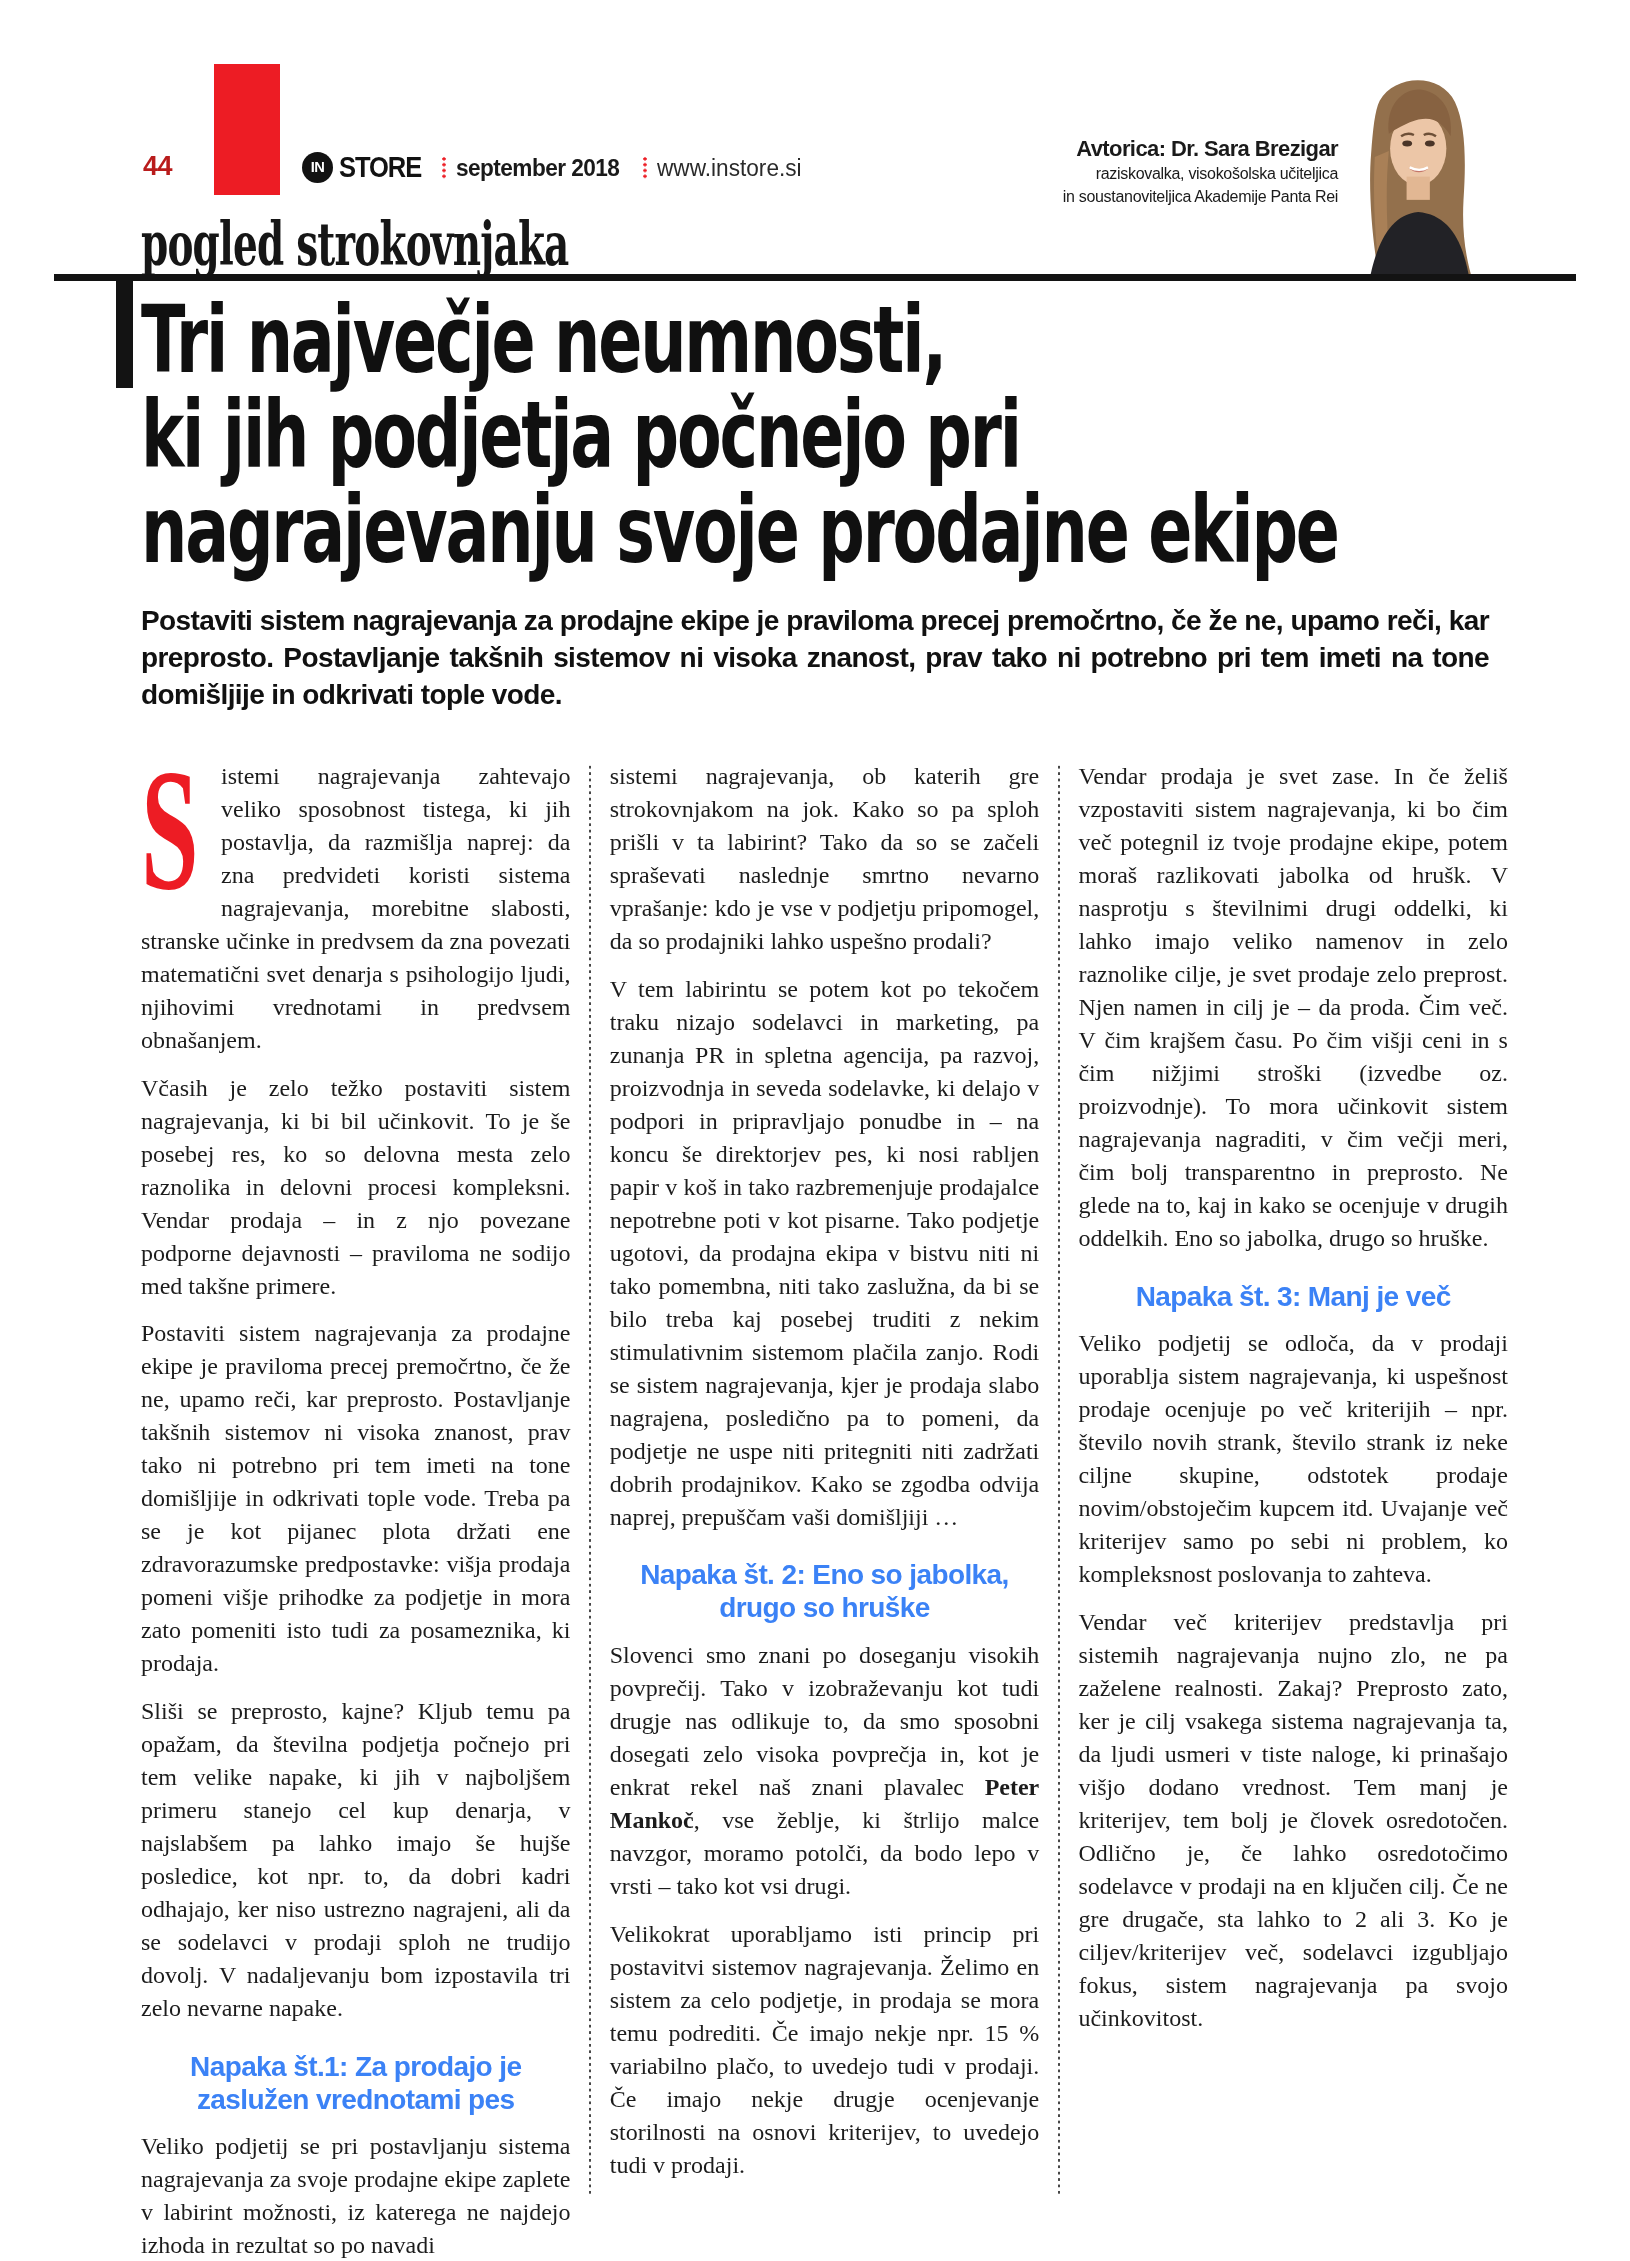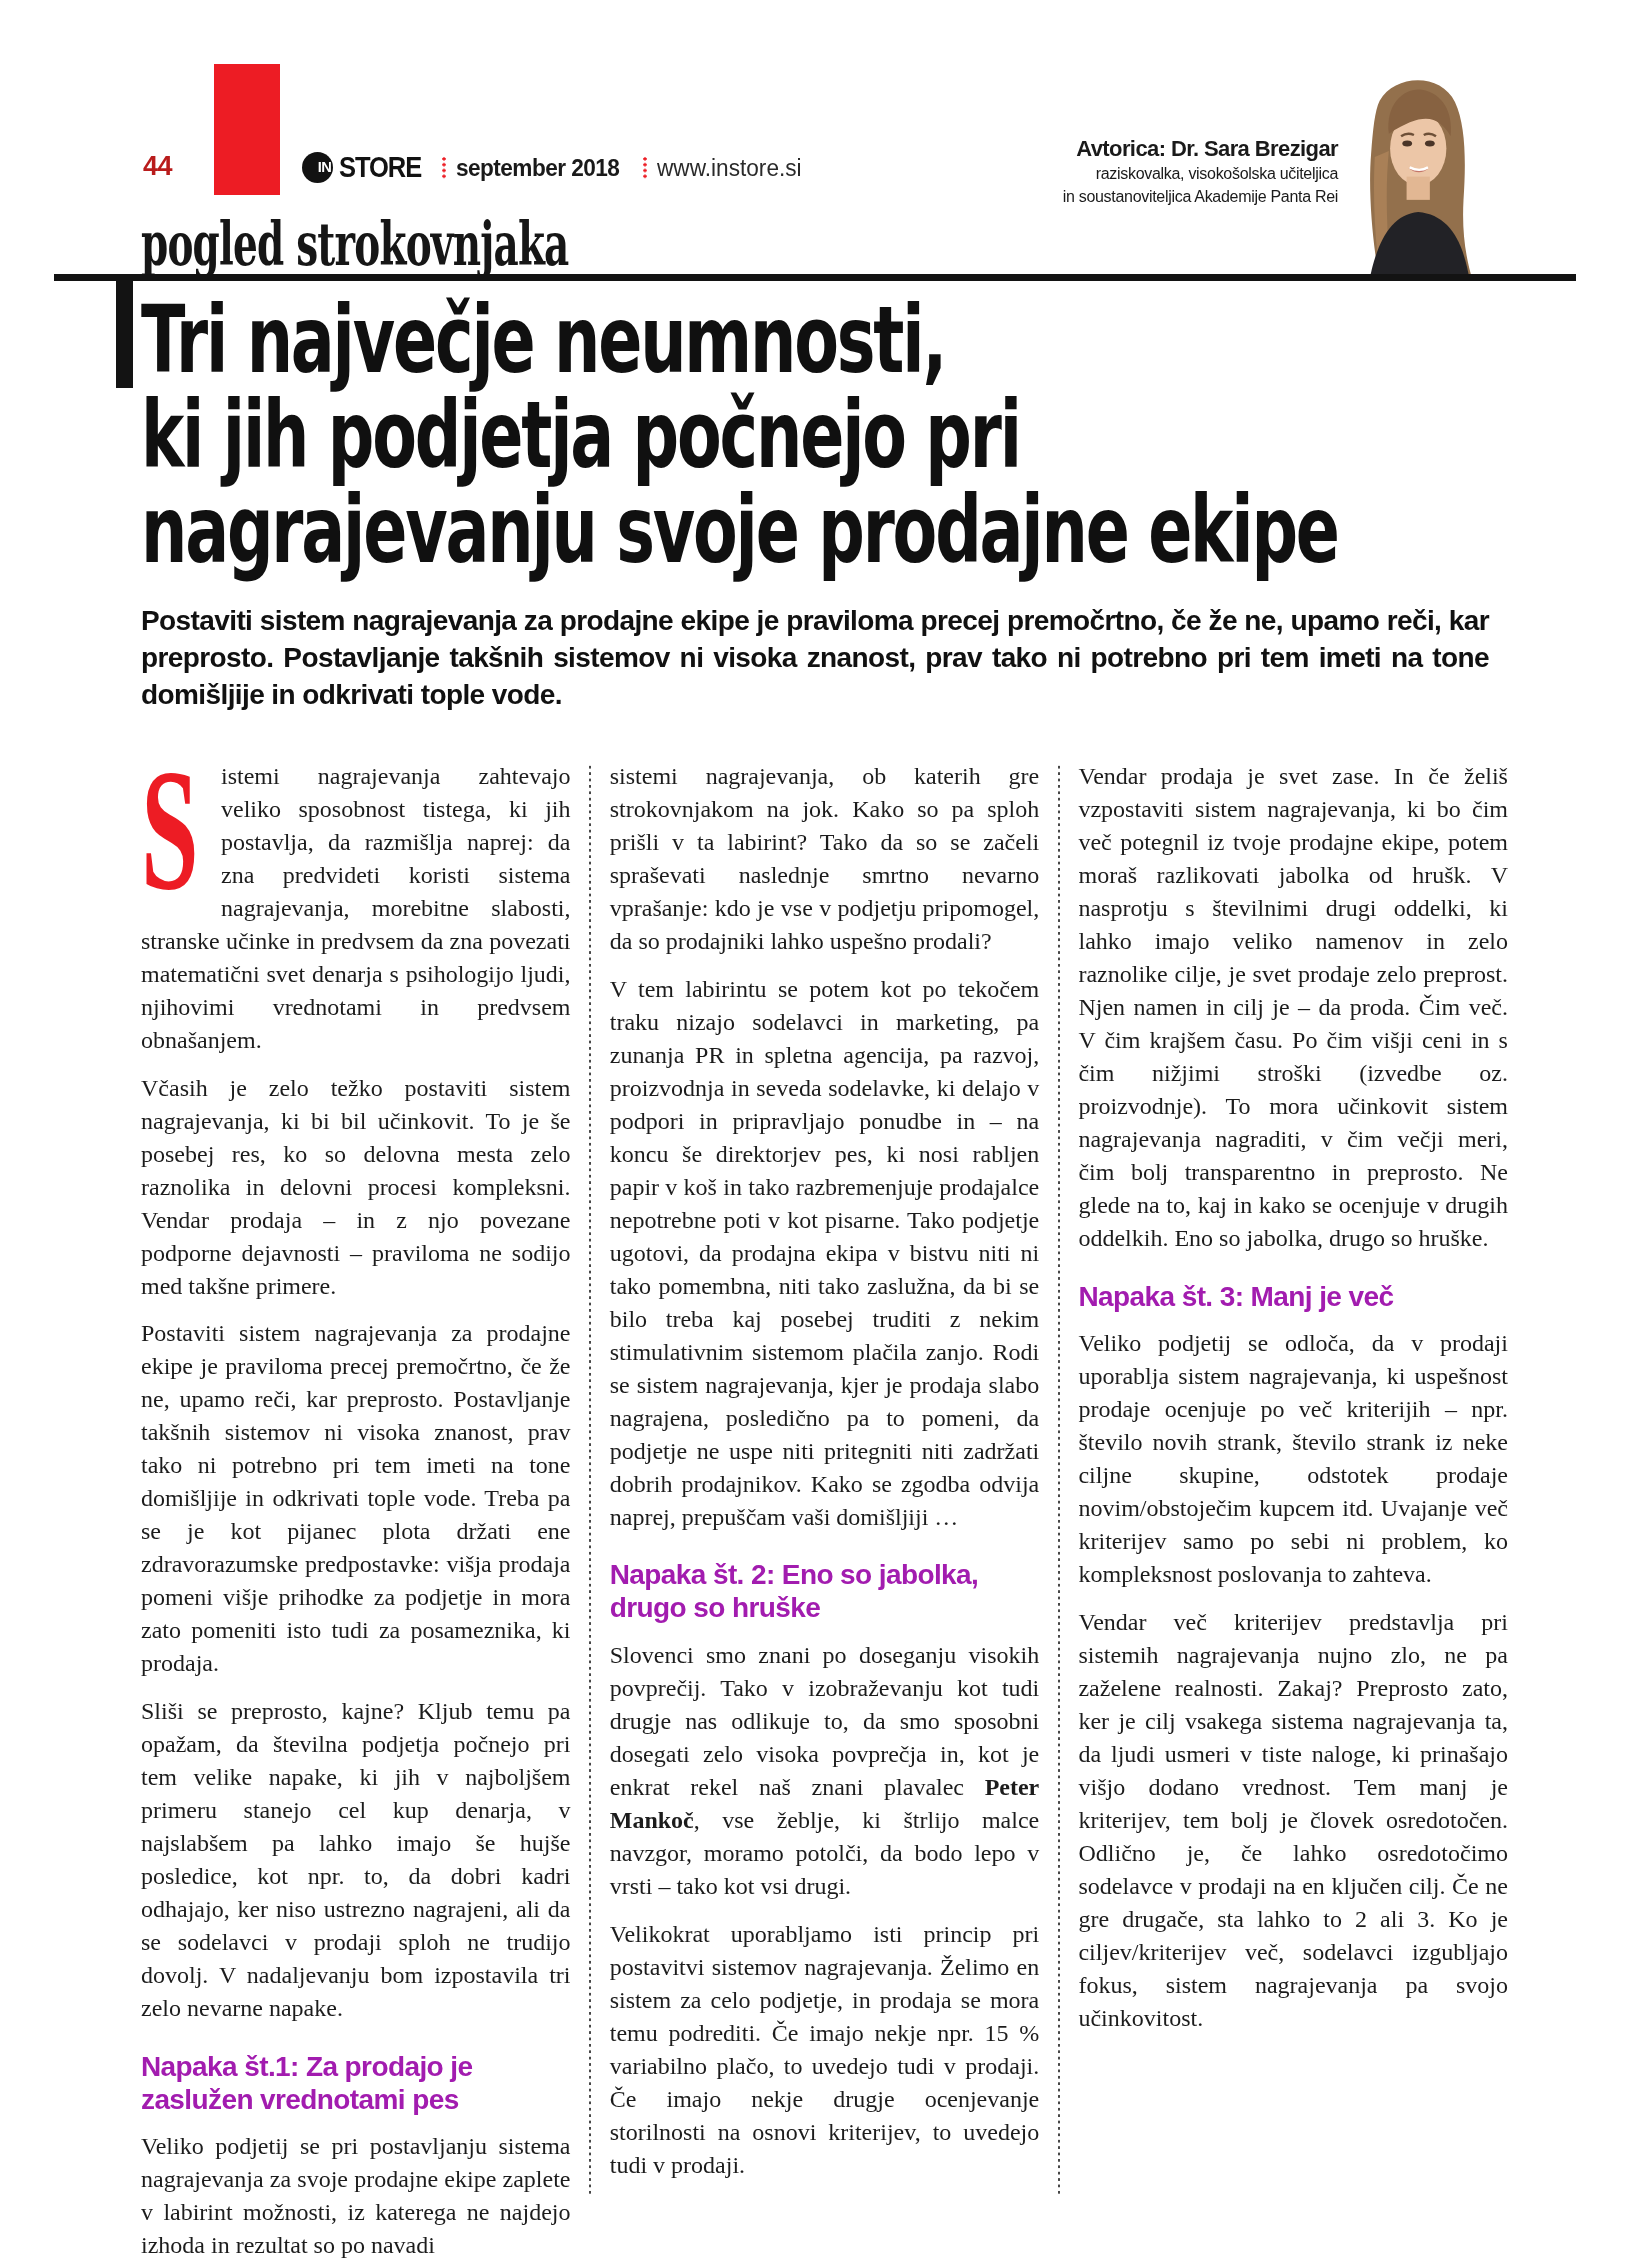--- a/index.html
+++ b/index.html
@@ -5,21 +5,21 @@
   html,body{margin:0;padding:0;background:#fff;}
   body{width:1630px;height:2261px;position:relative;overflow:hidden;
        font-family:"Liberation Serif",serif;color:#1c1c1c;}
   .abs{position:absolute;}
 
   
   .page-num{left:143px;top:152px;font:700 27px/29.5px "Liberation Sans",sans-serif;color:#b91c1c;letter-spacing:-0.6px;}
   .red-rect{left:214px;top:64px;width:66px;height:131px;background:#ed1c24;}
   .logo-row{left:302px;top:151px;height:33px;display:flex;align-items:center;gap:9.8px;}
   .logo-circle{width:31px;height:31px;border-radius:50%;background:#121212;display:flex;align-items:center;justify-content:center;}
-  .logo-circle span{color:#fff;font:700 14.7px/14.7px "Liberation Sans",sans-serif;letter-spacing:-0.6px;padding-left:14px;}
+  .logo-circle span{color:#fff;font:700 14.7px/14.7px "Liberation Sans",sans-serif;letter-spacing:-0.6px;}
   .logo-store{font:700 29px/31px "Liberation Sans",sans-serif;color:#121212;letter-spacing:-1.2px;transform:scaleX(.88);transform-origin:left center;margin-left:-3.7px;}
   .hdr-dots{width:3.7px;height:23px;background-image:radial-gradient(circle,#ed1c24 1.4px,transparent 1.7px);background-size:3.7px 5.8px;background-repeat:repeat-y;}
   .issue{font:700 24.6px/28px "Liberation Sans",sans-serif;color:#1a1a1a;letter-spacing:-0.6px;transform:scaleX(.92);transform-origin:left center;}
   .website{font:400 24.6px/28px "Liberation Sans",sans-serif;color:#2a2a2a;transform:scaleX(.92);transform-origin:left center;}
   .section-heading{left:141px;top:214px;font:700 59px/61px "DejaVu Serif",serif;color:#161616;
        letter-spacing:-1.2px;transform:scaleX(.66);transform-origin:left top;white-space:nowrap;}
 
   .author-block{left:675px;top:137px;width:663px;text-align:right;font-family:"Liberation Sans",sans-serif;color:#1a1a1a;}
   .author-name{font-weight:700;font-size:22px;line-height:24.6px;letter-spacing:-0.6px;}
   .author-role{font-weight:400;font-size:16px;line-height:23px;letter-spacing:-0.3px;}
@@ -36,21 +36,21 @@
   .lead{left:141px;top:602px;width:1348px;font:700 28px/37px "Liberation Sans",sans-serif;
       color:#111;letter-spacing:-0.6px;text-align:justify;}
 
   
   .columns{left:141px;top:760px;width:1367px;display:flex;}
   .col{width:437px;font-size:24px;line-height:33px;text-align:justify;hyphens:auto;}
   .col p{margin:0 0 14.7px;}
   .col-divider{width:2.5px;height:1431px;margin:3.7px 18.4px 0 18.4px;
       background-image:radial-gradient(circle,#474747 1.2px,transparent 1.4px);
       background-size:2.5px 6.4px;background-repeat:repeat-y;}
-  .subhead{font:700 28px/33px "Liberation Sans",sans-serif;color:#a21caf;letter-spacing:-0.6px;margin:24.6px 0 14.7px;text-align:left;}
+  .subhead{font:700 28px/33px "Liberation Sans",sans-serif;color:#3b82f6;letter-spacing:-0.6px;margin:24.6px 0 14.7px;text-align:center;}
   .dropcap{float:left;width:69px;height:130px;margin:6.1px 11px 1.2px 0;color:#ed1c24;
       font:700 173px/128px "Liberation Serif",serif;transform:scaleX(.60);transform-origin:left top;}
   .bold-name{font-weight:700;}
   .endmark{float:right;width:16.6px;height:16.6px;background:#ed1c24;margin-top:9.8px;}
 </style>
 </head>
 <body>
 
 <div class="abs red-rect"></div>
 <div class="abs page-num">44</div>

